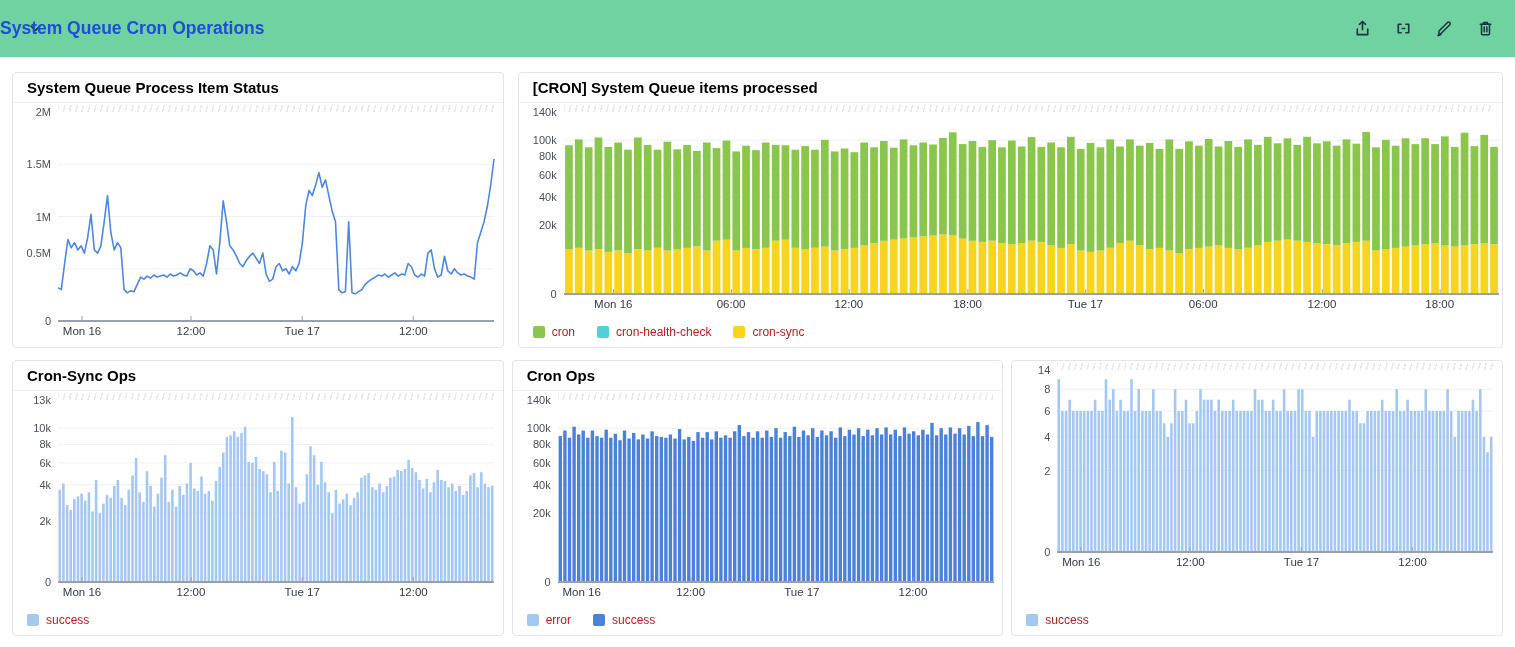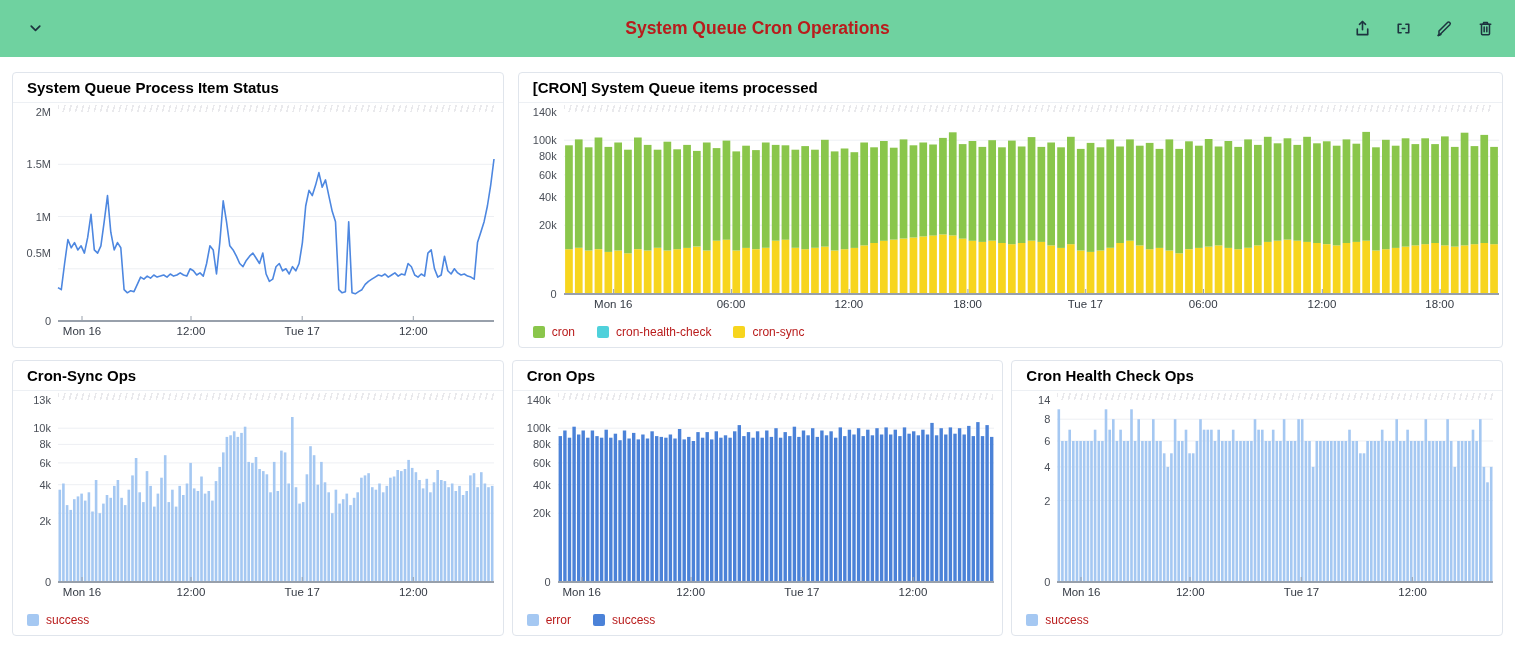--- a/index.html
+++ b/index.html
@@ -1,22 +1,22 @@
 <!DOCTYPE html>
 <html><head>
 <meta charset="utf-8">
 <style>
   * { box-sizing: border-box; margin: 0; padding: 0; }
   html,body { width: 1515px; height: 647px; background:#ffffff;
     font-family:"Liberation Sans", sans-serif; }
   .dash-header { height:57px; background:#6fd2a0; display:flex; align-items:center;
     position:relative; padding:0 20px; }
   .dash-header .collapse-btn { cursor:pointer; display:flex; align-items:center; margin-left:6px;}
-  .dash-title { position:absolute; left:0; right:0; text-align:center; font-size:17.5px;
-    font-weight:bold; color:#b91c1c; pointer-events:none; }
+  .dash-title { position:absolute; left:0; right:0; font-size:17.5px;
+    font-weight:bold; color:#1d4ed8; pointer-events:none; }
   .header-actions { margin-left:auto; display:flex; gap:22px; align-items:center; }
   .header-actions .hicon { cursor:pointer; display:flex; }
   .grid { margin:15px 12px 0; display:grid; grid-template-columns:repeat(3,1fr);
     grid-template-rows:276px 276px; gap:12px 8px; }
   .panel { background:#fff; border:1px solid #e0e5ec; border-radius:4px;
     display:flex; flex-direction:column; overflow:hidden; }
   .panel--wide { grid-column:2 / 4;margin-left:6px; }
   .panel-title { flex:0 0 30px; padding:6px 14px 0; font-size:15px; font-weight:600;
     color:#000000; border-bottom:1px solid #edf0f4; }
   .chart { flex:1 1 auto; position:relative; }
@@ -625,21 +625,20 @@
           <span class="legend-swatch" style="background:#a5c8f2"></span>
           <span class="legend-label">error</span>
         </span>
         <span class="legend-item">
           <span class="legend-swatch" style="background:#4b82d8"></span>
           <span class="legend-label">success</span>
         </span>
       </div>
   </div>
   <div class="panel">
-    <div class="panel-title">Cron Health Check Ops</div>
     <div class="chart">
         <svg class="plot" width="490" height="217">
           <line x1="45" y1="28.2" x2="481" y2="28.2" stroke="#edeff3" stroke-width="1"></line>
           <line x1="45" y1="50.0" x2="481" y2="50.0" stroke="#edeff3" stroke-width="1"></line>
           <line x1="45" y1="75.9" x2="481" y2="75.9" stroke="#edeff3" stroke-width="1"></line>
           <line x1="45" y1="109.6" x2="481" y2="109.6" stroke="#edeff3" stroke-width="1"></line>
           <rect x="45.5" y="18.3" width="2.6" height="172.7" fill="#a5c8f2"></rect>
           <rect x="49.1" y="50.0" width="2.6" height="141.0" fill="#a5c8f2"></rect>
           <rect x="52.8" y="50.0" width="2.6" height="141.0" fill="#a5c8f2"></rect>
           <rect x="56.4" y="38.7" width="2.6" height="152.3" fill="#a5c8f2"></rect>

